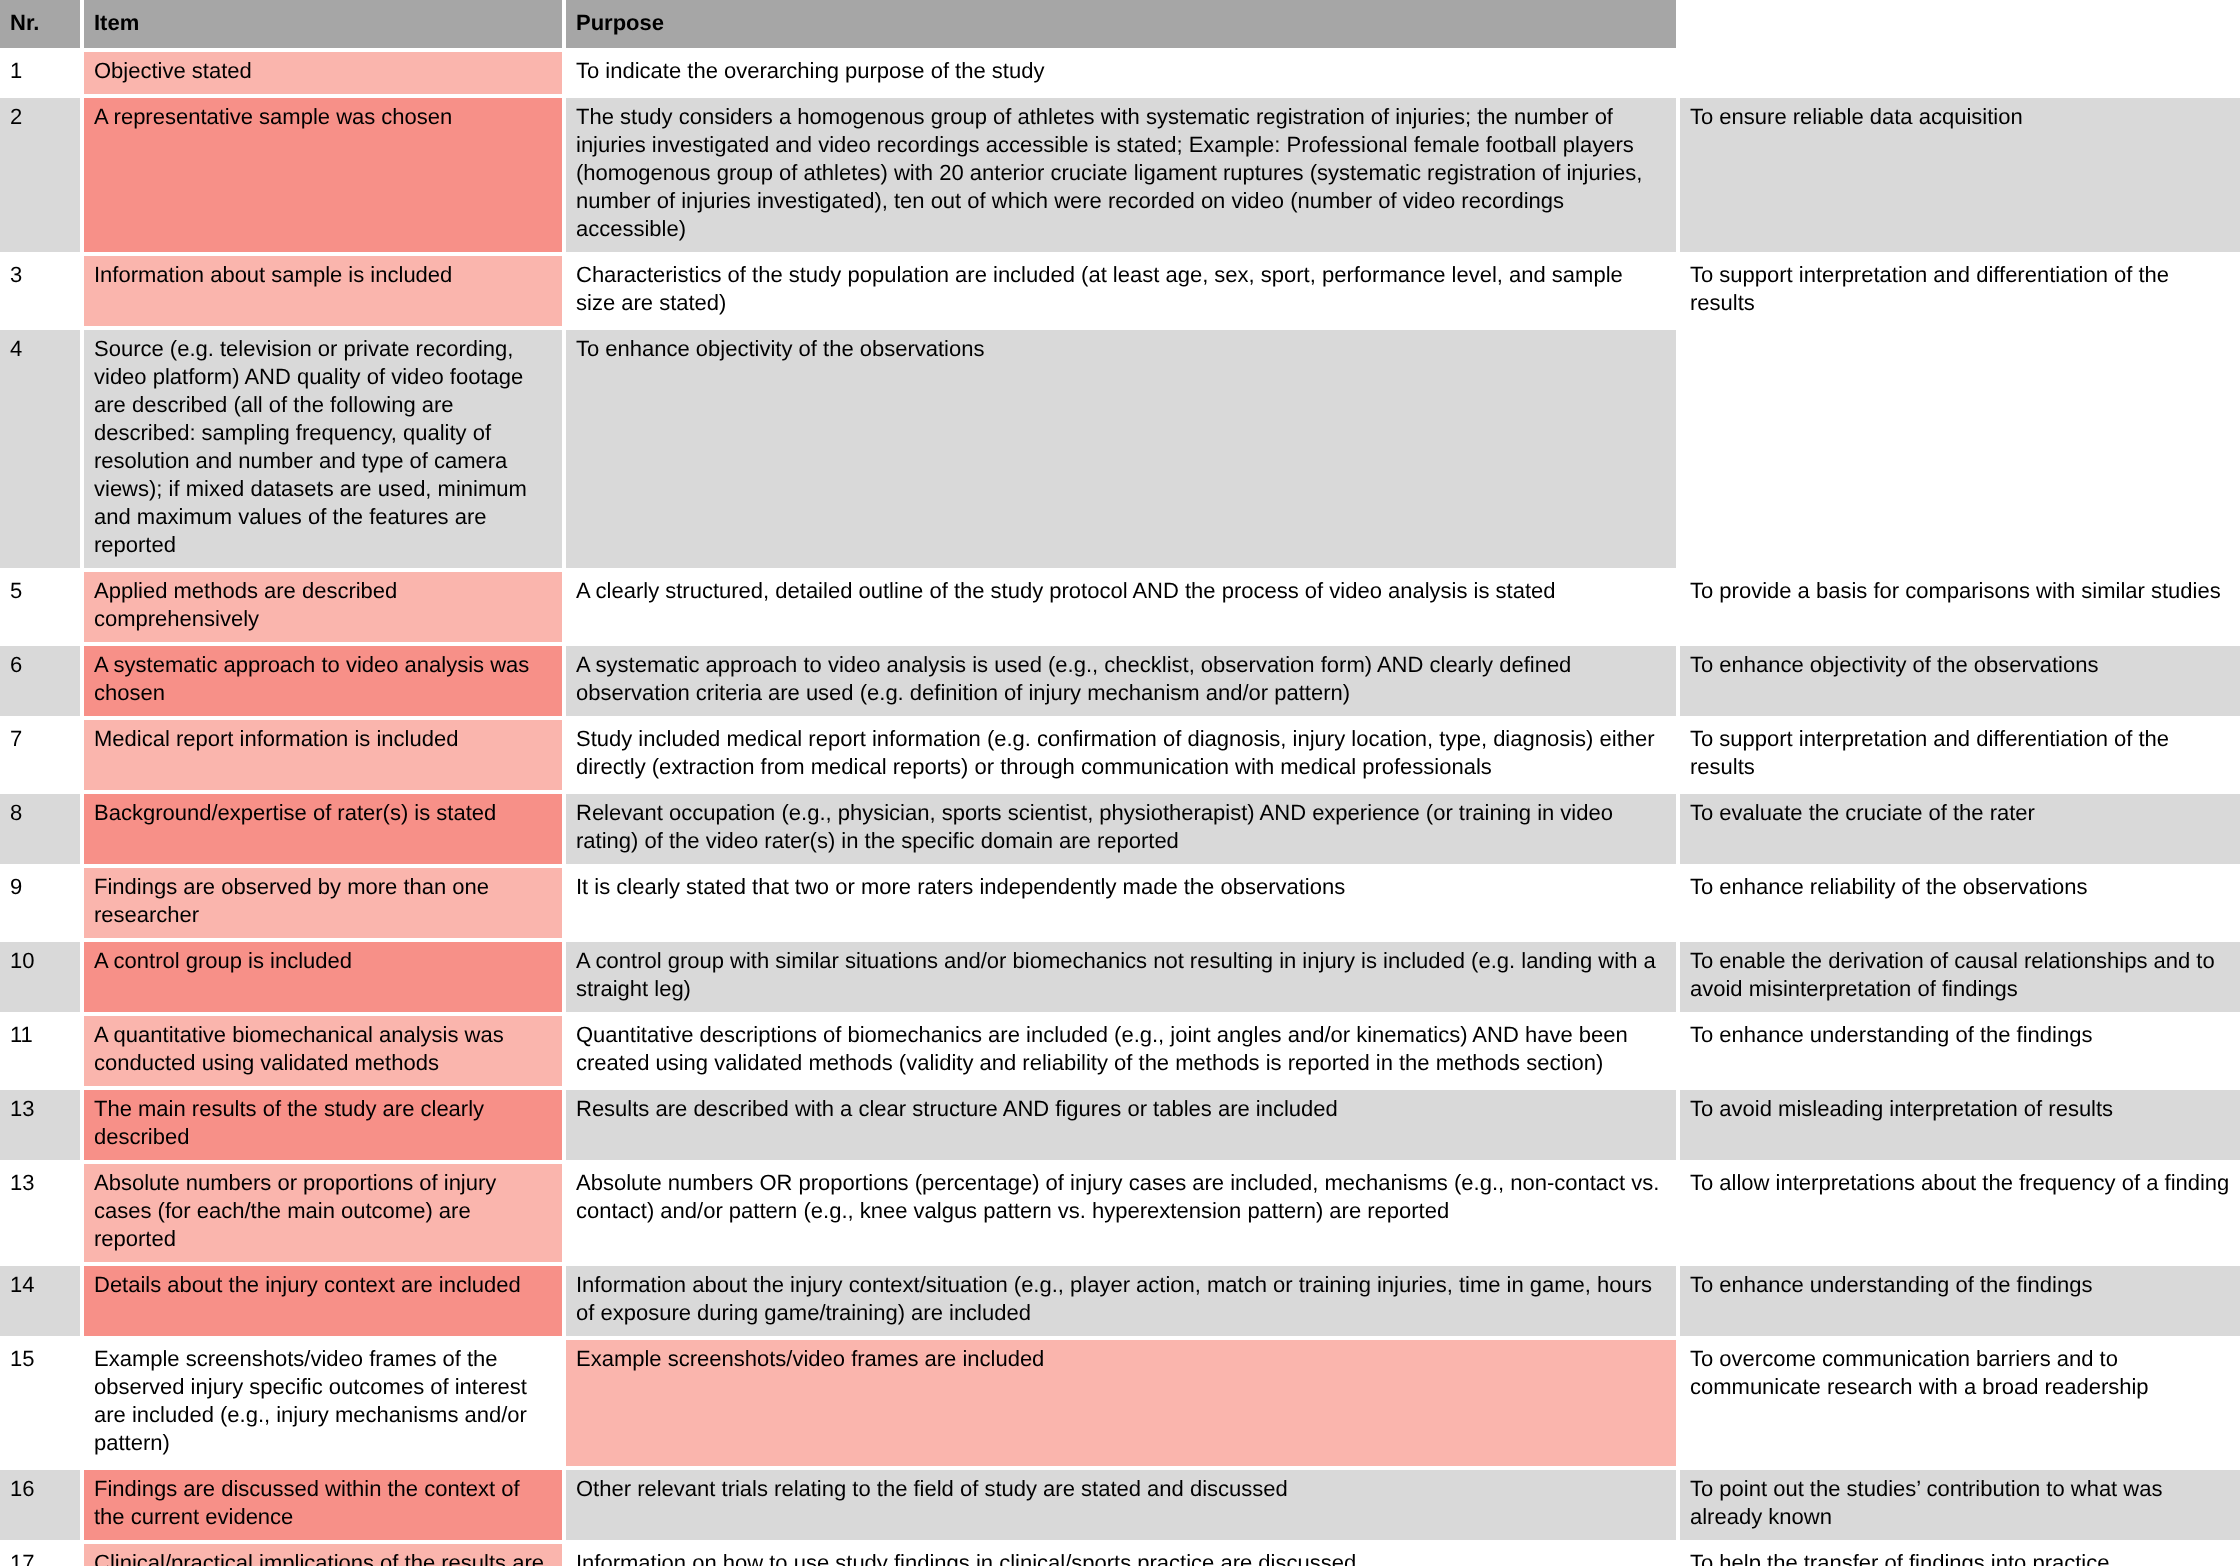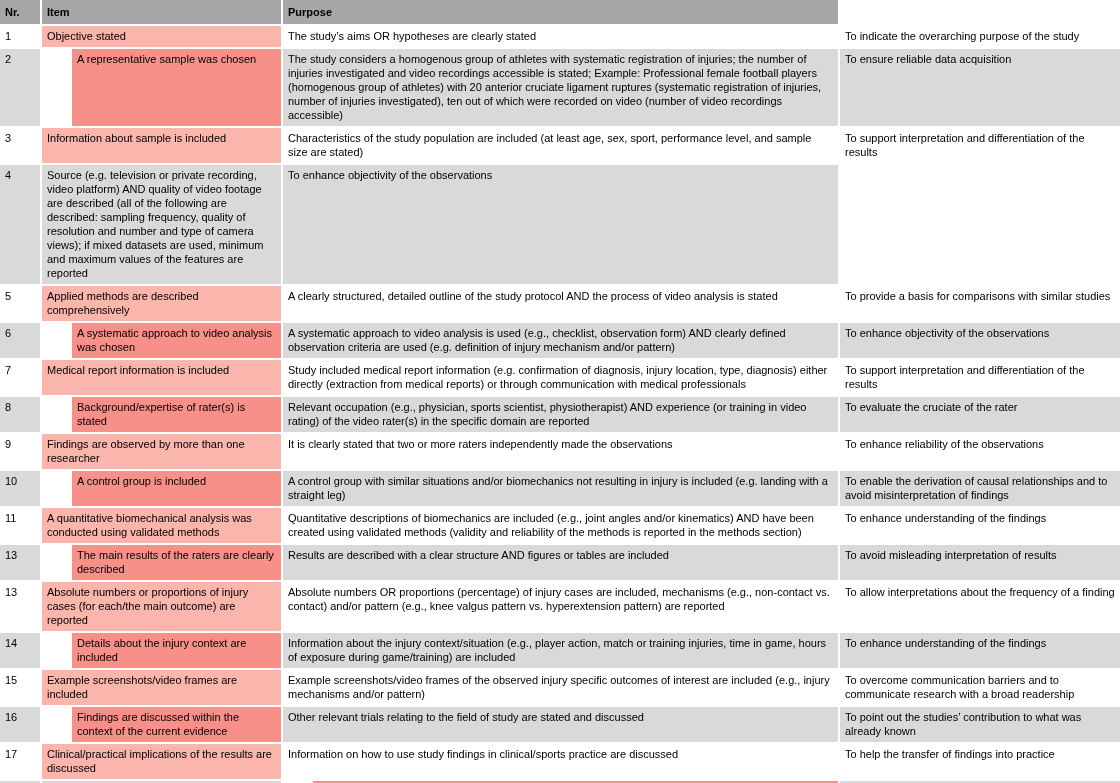--- a/index.html
+++ b/index.html
@@ -40,41 +40,40 @@
   .row.header .cell{
     background:var(--header-bg);
     font-weight:bold;
     padding-top:5px;
     padding-bottom:5px;
   }
   .row .item{background:var(--item-light);}
   .row.even .nr,
   .row.even .score,
   .row.even .purpose{background:var(--row-alt-bg);}
-  .row.even .item{background:var(--item-dark);margin-left:30px;}
+  .row.even .item{background:var(--item-dark);}
   .bottom-bar{
     height:5px;
     background:var(--header-bg);
     width:1120px;
   }
 </style>
 </head>
 <body>
 
 <div class="tbl">
   <div class="row header">
     <div class="cell nr">Nr.</div>
     <div class="cell item">Item</div>
     <div class="cell purpose">Purpose</div>
   </div>
   <div id="tbody">
   <div class="row">
     <div class="cell nr">1</div>
     <div class="cell item">Objective stated</div>
-    <div class="cell score">The study’s aims OR hypotheses are clearly stated</div>
     <div class="cell purpose">To indicate the overarching purpose of the study</div>
   </div>
 
   <div class="row even">
     <div class="cell nr">2</div>
     <div class="cell item">A representative sample was chosen</div>
     <div class="cell score">The study considers a homogenous group of athletes with systematic registration of injuries; the number of injuries investigated and video recordings accessible is stated; Example: Professional female football players (homogenous group of athletes) with 20 anterior cruciate ligament ruptures (systematic registration of injuries, number of injuries investigated), ten out of which were recorded on video (number of video recordings accessible)</div>
     <div class="cell purpose">To ensure reliable data acquisition</div>
   </div>
 
@@ -135,43 +134,43 @@
 
   <div class="row">
     <div class="cell nr">11</div>
     <div class="cell item">A quantitative biomechanical analysis was conducted using validated methods</div>
     <div class="cell score">Quantitative descriptions of biomechanics are included (e.g., joint angles and/or kinematics) AND have been created using validated methods (validity and reliability of the methods is reported in the methods section)</div>
     <div class="cell purpose">To enhance understanding of the findings</div>
   </div>
 
   <div class="row even">
     <div class="cell nr">13</div>
-    <div class="cell item">The main results of the raters are clearly described</div>
+    <div class="cell item">The main results of the study are clearly described</div>
     <div class="cell score">Results are described with a clear structure AND figures or tables are included</div>
     <div class="cell purpose">To avoid misleading interpretation of results</div>
   </div>
 
   <div class="row">
     <div class="cell nr">13</div>
     <div class="cell item">Absolute numbers or proportions of injury cases (for each/the main outcome) are reported</div>
     <div class="cell score">Absolute numbers OR proportions (percentage) of injury cases are included, mechanisms (e.g., non-contact vs. contact) and/or pattern (e.g., knee valgus pattern vs. hyperextension pattern) are reported</div>
     <div class="cell purpose">To allow interpretations about the frequency of a finding</div>
   </div>
 
   <div class="row even">
     <div class="cell nr">14</div>
     <div class="cell item">Details about the injury context are included</div>
     <div class="cell score">Information about the injury context/situation (e.g., player action, match or training injuries, time in game, hours of exposure during game/training) are included</div>
     <div class="cell purpose">To enhance understanding of the findings</div>
   </div>
 
   <div class="row">
     <div class="cell nr">15</div>
+    <div class="cell score">Example screenshots/video frames of the observed injury specific outcomes of interest are included (e.g., injury mechanisms and/or pattern)</div>
     <div class="cell item">Example screenshots/video frames are included</div>
-    <div class="cell score">Example screenshots/video frames of the observed injury specific outcomes of interest are included (e.g., injury mechanisms and/or pattern)</div>
     <div class="cell purpose">To overcome communication barriers and to communicate research with a broad readership</div>
   </div>
 
   <div class="row even">
     <div class="cell nr">16</div>
     <div class="cell item">Findings are discussed within the context of the current evidence</div>
     <div class="cell score">Other relevant trials relating to the field of study are stated and discussed</div>
     <div class="cell purpose">To point out the studies’ contribution to what was already known</div>
   </div>
 

